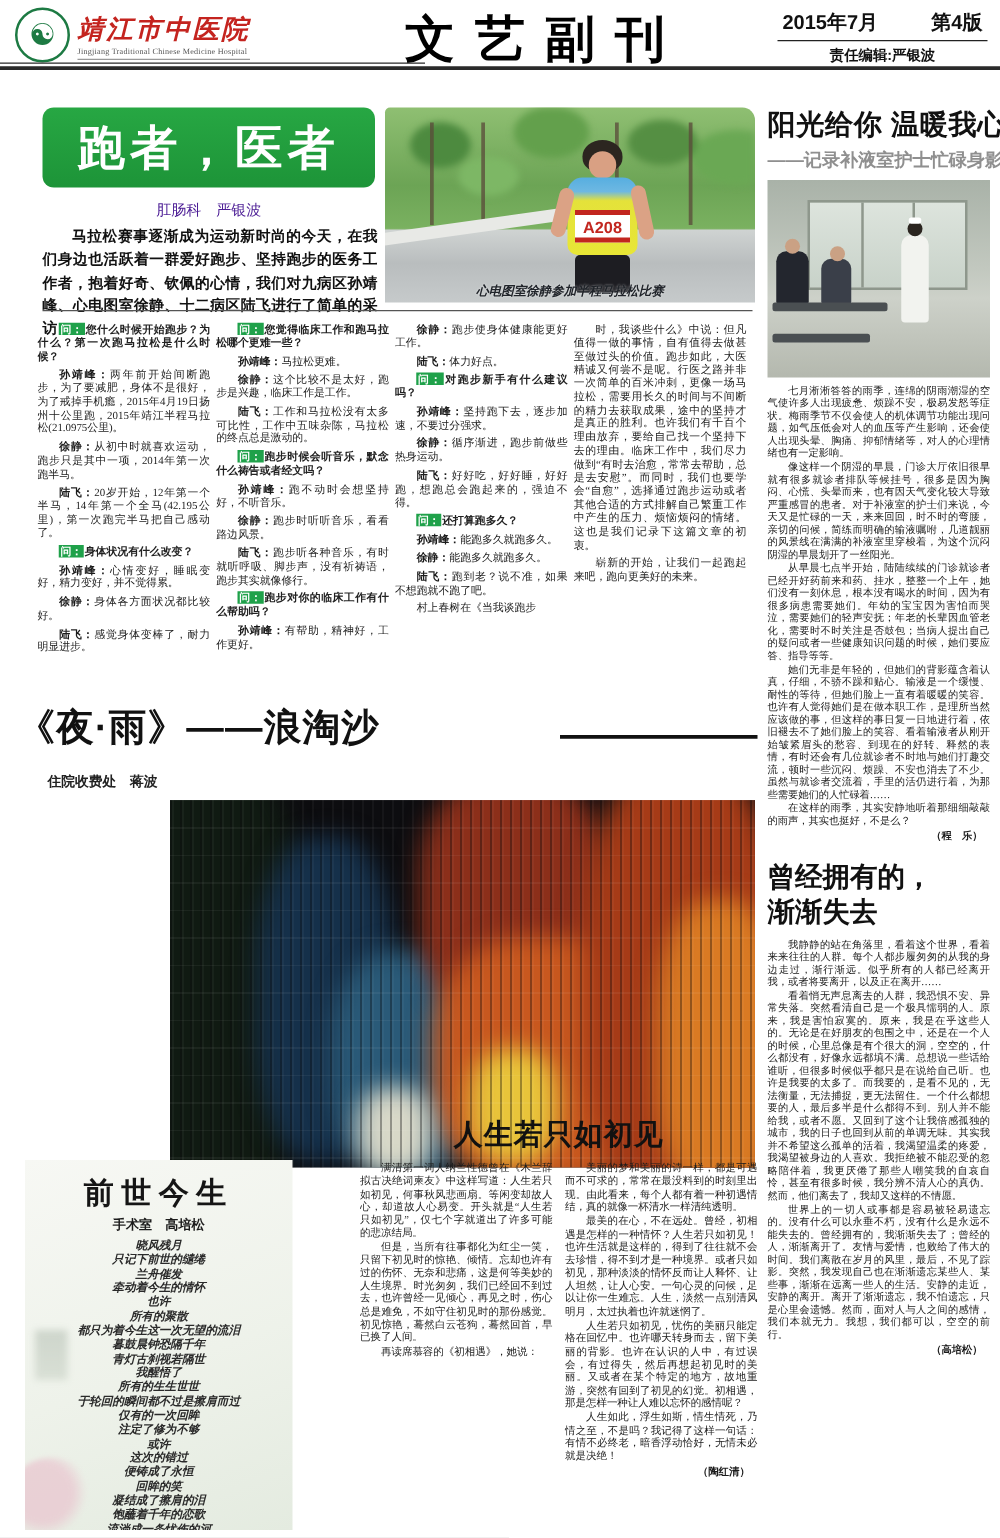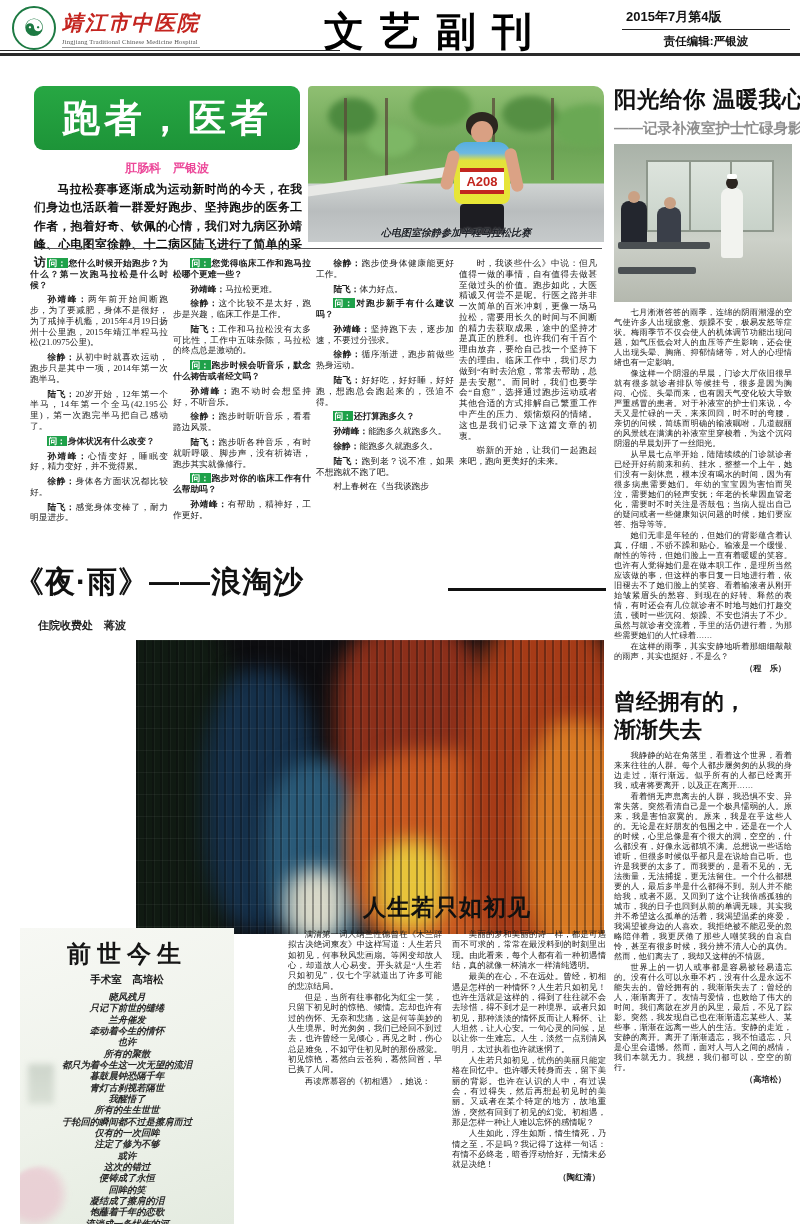--- a/index.html
+++ b/index.html
@@ -8,37 +8,37 @@
   .page { position:relative; width:800px; height:1230px; margin:0 auto; background:#ffffff; overflow:hidden; }
 
   
   .header { position:absolute; left:0; top:0; width:800px; height:52px; }
   .logo-wrap { position:absolute; left:12px; top:6px; display:flex; align-items:center; gap:6px; }
   .logo-circle { width:44px; height:44px; border-radius:50%; border:2.5px solid #1d7a43; display:flex; align-items:center; justify-content:center; color:#1d7a43; font-size:24px; background:#fff; font-family:"DejaVu Sans",sans-serif; }
   .logo-cn { font-family:"Liberation Serif",serif; font-weight:bold; font-style:italic; color:#c4241f; font-size:21px; letter-spacing:2px; }
   .logo-en { font-size:6.5px; color:#555; margin-top:1px; letter-spacing:.2px; border-bottom:1px solid #999; padding-bottom:2px; }
   .masthead { position:absolute; left:50%; transform:translateX(-50%); top:4px; font-family:Liberation Mono, monospace; font-weight:900; font-size:40px; letter-spacing:16px; color:#000; white-space:nowrap;margin-left:36px; }
   .issue { position:absolute; right:10px; top:8px; width:168px; text-align:center; font-family:"Liberation Sans","DejaVu Sans",sans-serif; }
-  .issue-top { font-weight:bold; font-size:13px; color:#111; display:flex; justify-content:flex-start; padding:0 4px 3px 4px; border-bottom:1.5px solid #222; }
+  .issue-top { font-weight:bold; font-size:16px; color:#111; display:flex; justify-content:space-between; padding:0 4px 3px 4px; border-bottom:1.5px solid #222; }
   .issue-editor { font-weight:bold; font-size:11.5px; color:#111; margin-top:4px; }
   .header-rule { position:absolute; left:0; top:53px; width:800px; height:3px; background:#2a2a2a; }
   .header-rule:before { content:""; position:absolute; left:0; top:-3px; width:340px; height:1px; background:#2a2a2a; }
 
   
   .para { text-align:justify; text-indent:2em; }
   .qtag:empty, .speaker:empty { display:none; }
   .qtag { background:#1fa14a; color:#fff; font-weight:bold; padding:0 1px; margin-right:1px; font-family:"Liberation Sans",sans-serif; }
   .speaker { font-weight:bold; }
   .t-q .ptext { font-weight:bold; color:#222; }
   .sig { text-align:right; font-weight:bold; padding-right:6px; margin-top:2px; }
 
   
   .runner-banner { position:absolute; left:34px; top:86px; width:266px; height:64px; background:linear-gradient(#27a743,#1d9438); border-radius:9px; display:flex; align-items:center; justify-content:center; }
   .runner-banner span { color:#fff; font-family:"Liberation Sans","DejaVu Sans",sans-serif; font-weight:900; font-size:38px; letter-spacing:4px; }
-  .runner-byline { position:absolute; left:34px; top:160px; width:266px; text-align:center; color:#ec4899; font-weight:bold; font-size:12px; font-family:"Liberation Sans",sans-serif; }
+  .runner-byline { position:absolute; left:34px; top:160px; width:266px; text-align:center; color:#4c1d95; font-weight:normal; font-size:12px; font-family:"Liberation Sans",sans-serif; }
   .runner-intro { position:absolute; left:34px; top:180px; width:268px; font-size:11.8px; line-height:1.55; font-weight:bold; text-align:justify; text-indent:2em; color:#111; }
   .intro-rule { position:absolute; left:34px; top:248px; width:568px; height:1px; background:#555; }
 
   
   .photo-runner { position:absolute; left:308px; top:86px; width:296px; height:156px; overflow:hidden; border-radius:4px 10px 0 0;
       background:linear-gradient(180deg,#8fbf72 0%,#6ca455 40%,#7ab160 62%,#cfd3d2 63%,#b9bdbe 80%,#c6cacb 100%); }
   .canopy { position:absolute; left:0; top:0; width:100%; height:64%; filter:blur(3px);
       background:
         radial-gradient(40px 30px at 15% 30%, #4d8a3f 0 60%, transparent 61%),
         radial-gradient(50px 34px at 45% 20%, #63a04c 0 60%, transparent 61%),

